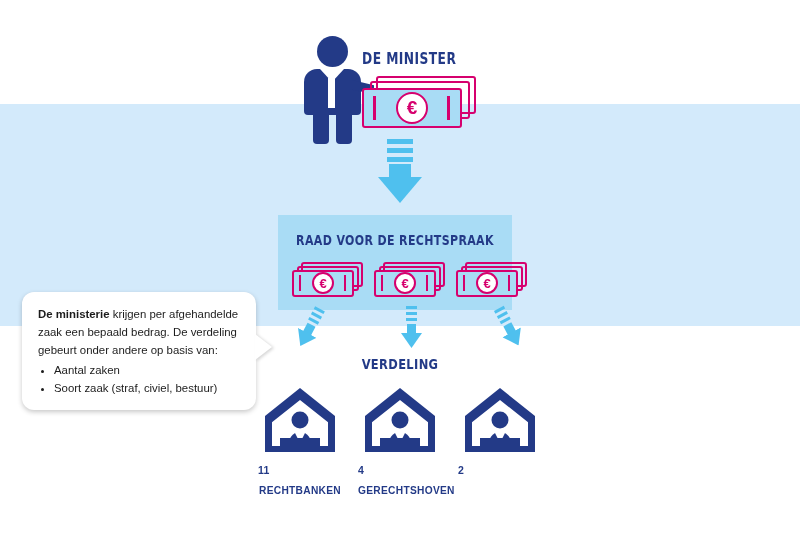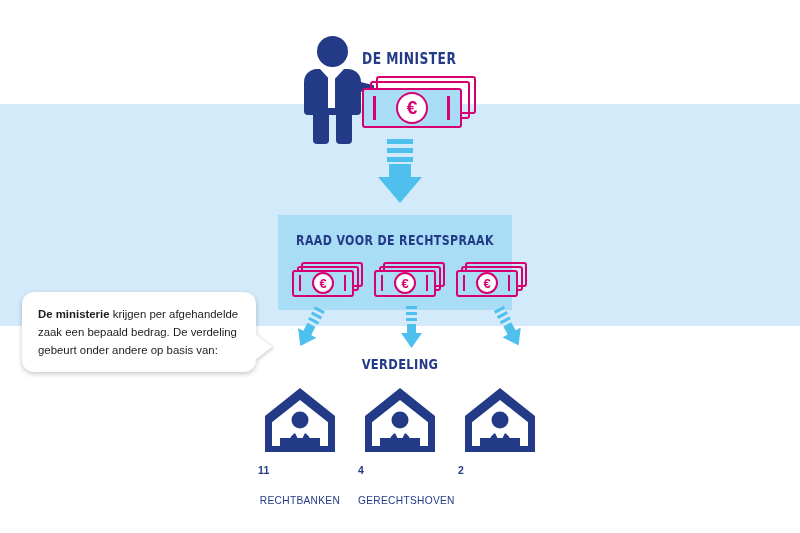--- a/index.html
+++ b/index.html
@@ -115,22 +115,22 @@
 
   
   .court{position:absolute;width:84px;}
   .house{position:relative;width:74px;height:72px;margin:0 auto;}
   .house svg{display:block;}
   .court-num{
     text-align:left;font-size:10.5px;font-weight:bold;color:#233a87;
     margin-top:6px;letter-spacing:.2px;
   }
   .court-name{
-    text-align:center;font-size:10.2px;font-weight:normal;color:#233a87;
-    line-height:1.28;letter-spacing:.3px;margin-top:18px;
+    text-align:center;font-size:10.2px;font-weight:bold;color:#233a87;
+    line-height:1.28;letter-spacing:.3px;margin-top:8px;
   }
 </style>
 </head>
 <body>
 
 <div class="stage">
 
   <div class="band"></div>
 
 
@@ -269,16 +269,20 @@
     <div class="court-num">2</div>
   </div>
 
 
 
   <div class="callout" id="callout-gerechten">
     <b>De ministerie</b><span> krijgen per</span>
     <span>afgehandelde zaak een bepaald</span>
     <span>bedrag. De verdeling gebeurt</span>
     <span>onder andere op basis van:</span>
+    <ul>
+      <li>Aantal zaken</li>
+      <li>Soort zaak (straf, civiel, bestuur)</li>
+    </ul>
     <div class="tail tail-right"></div>
   </div>
 
 </div>
 
 </body></html>

